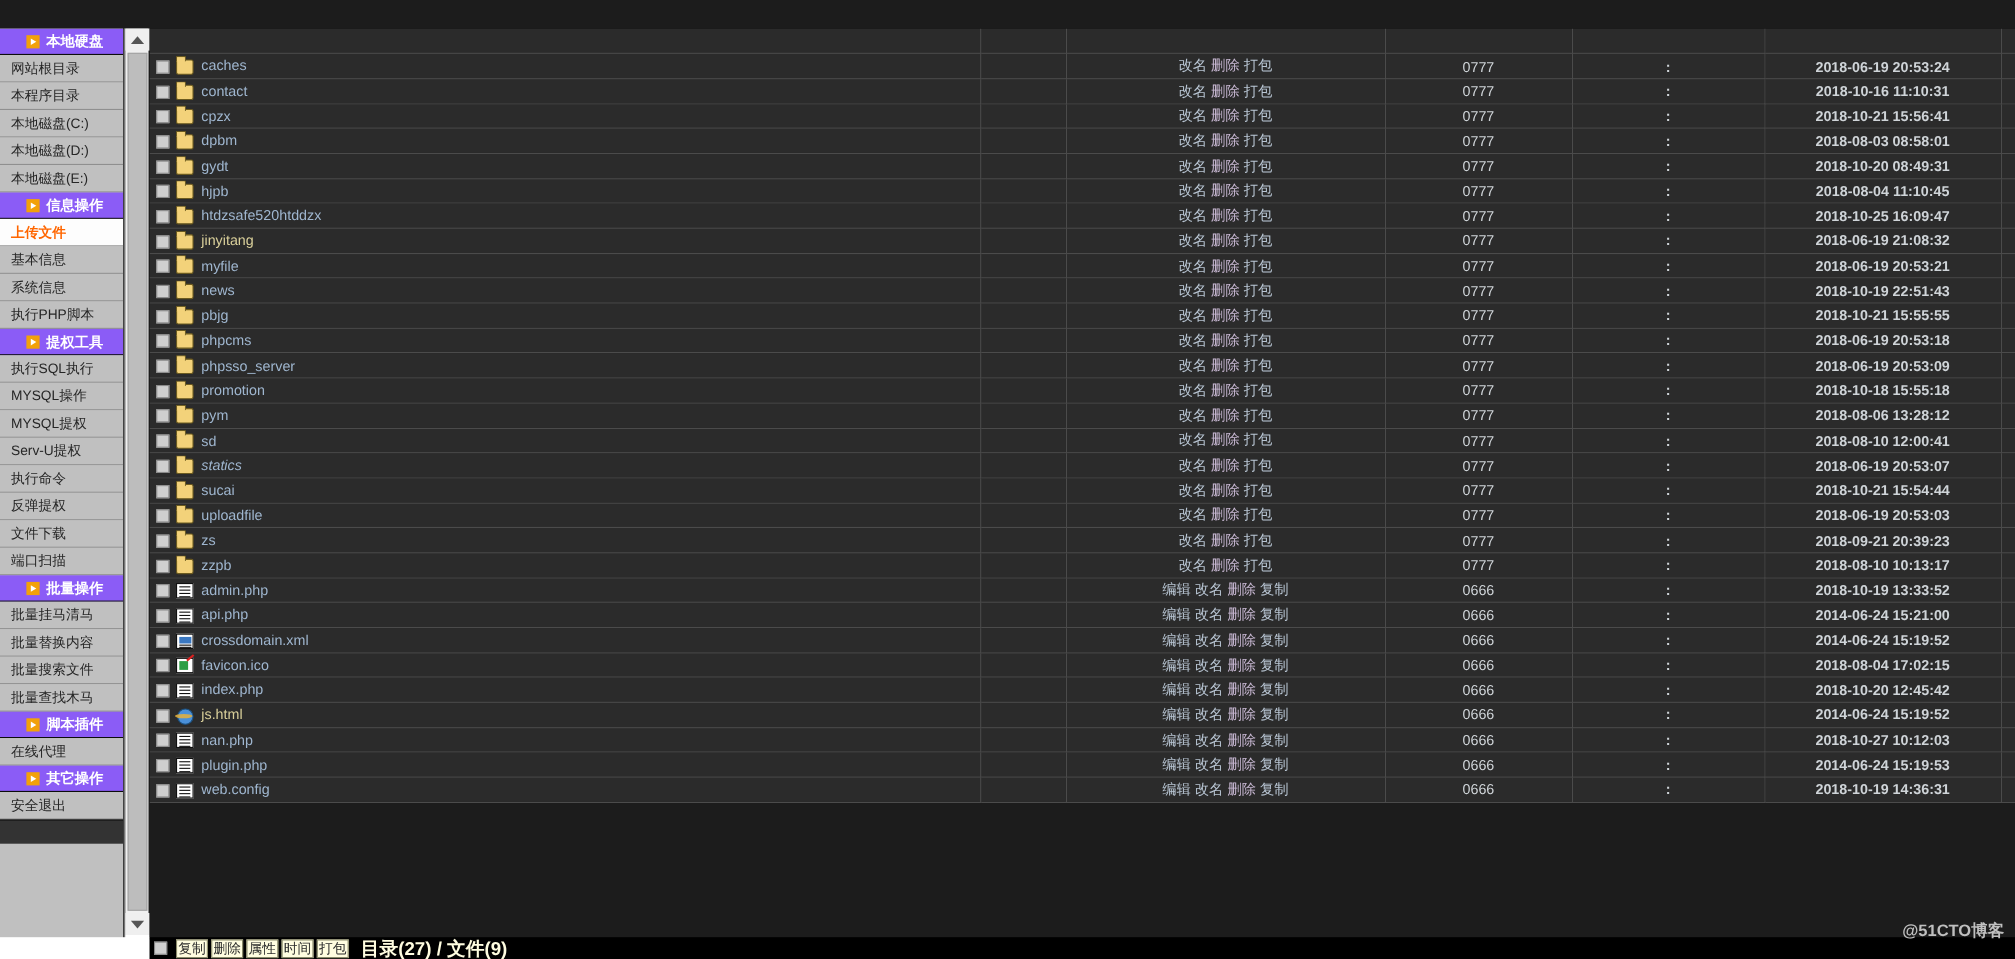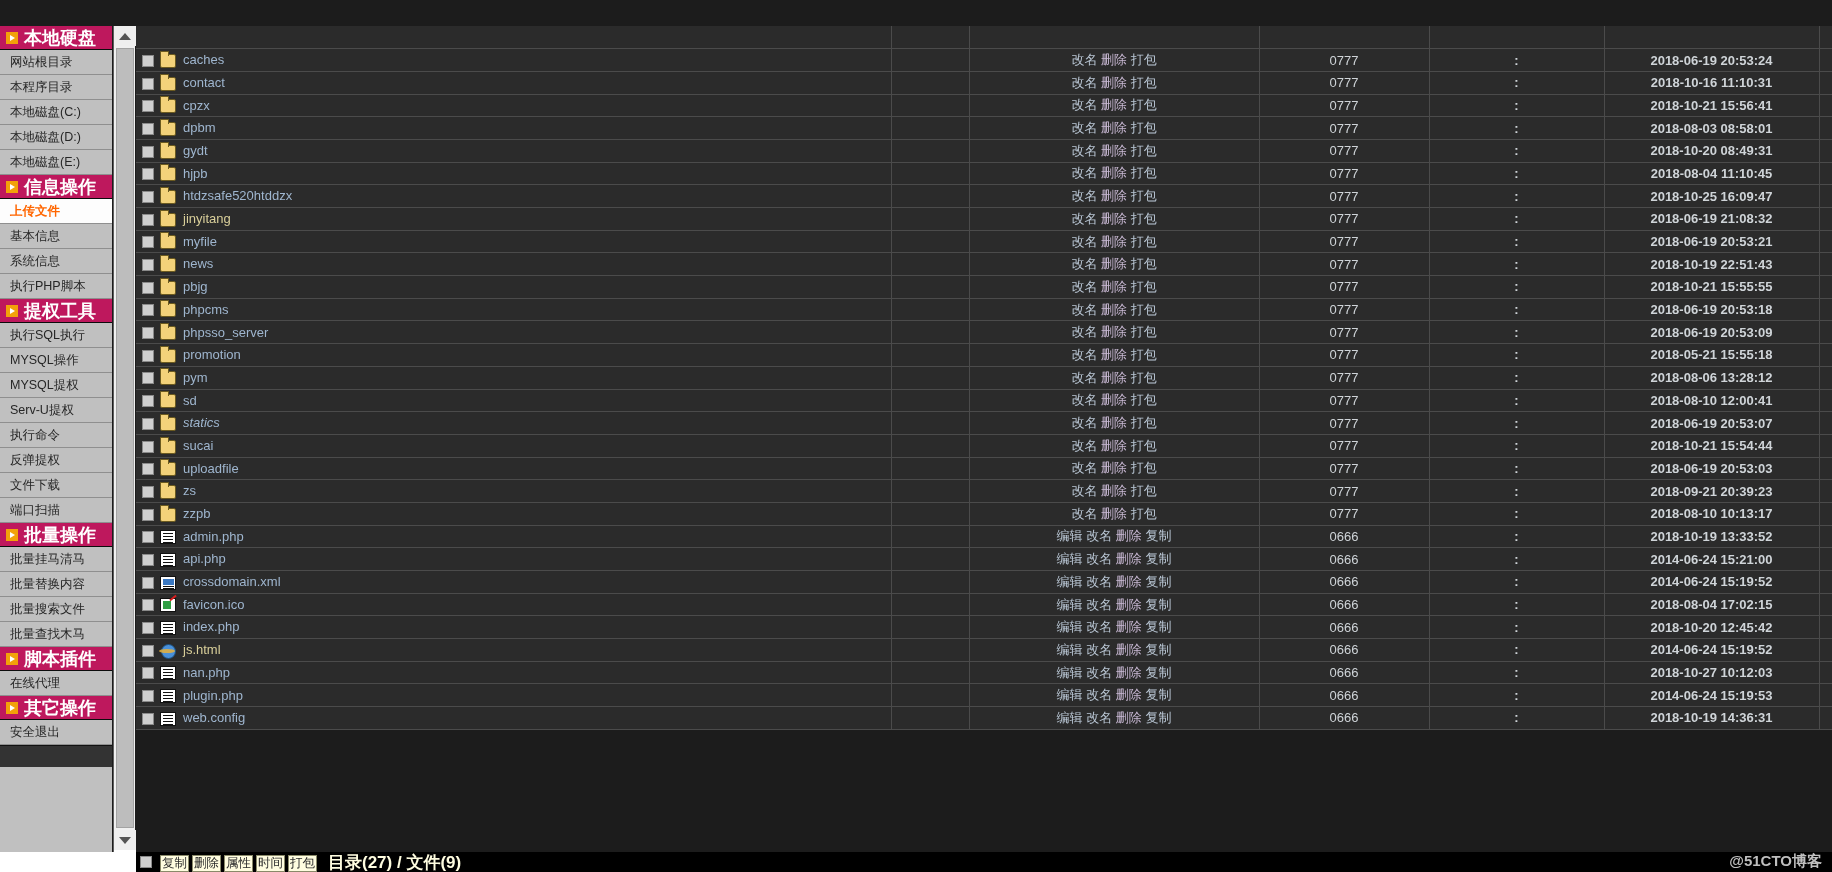--- a/index.html
+++ b/index.html
@@ -44,24 +44,25 @@
     font-size: 13px; line-height: 18px; text-align: left; padding-left: 1px;
     overflow: hidden; white-space: nowrap;
   }
 
   
   #sidebar {
     position: absolute; left: 0; top: 26px; width: 112px; height: 828px;
     background: #c0c0c0; overflow: hidden;
   }
   .nav-group {
-    height: 24px; background: #be185d; color: #ffffff;
-    font-size: 18px; font-weight: bold;
+    height: 24px; background: #8b5cf6; color: #ffffff;
+    font-size: 13px; font-weight: bold;
     display: flex; align-items: center; padding-left: 6px;
     border-bottom: 1px solid #0c0c0c;
+    justify-content: center;
   }
   .nav-group .arrow {
     width: 12px; height: 12px; background: #f2a10a;
     margin-right: 6px; display: inline-block; position: relative;
     flex: 0 0 auto;
   }
   .nav-group .arrow::after {
     content: ""; position: absolute; left: 4px; top: 3px;
     border-left: 5px solid #ffffff;
     border-top: 3px solid transparent; border-bottom: 3px solid transparent;
@@ -184,21 +185,21 @@
     background: #000000; display: flex; align-items: center; padding-left: 4px;
   }
   #bottombar .cb { margin-right: 8px; }
   .bbtn {
     background: #fffde0; color: #2a2a2a; font-size: 12.5px;
     border: 1px solid #8a8a6a; padding: 0px 1px; margin-right: 3px;
     line-height: 15px; height: 17px; display: inline-block;
   }
   #count-txt { color: #fffde0; font-size: 17px; font-weight: bold; margin-left: 8px; }
   #watermark {
-    position: absolute; right: 10px; bottom: 1px;
+    position: absolute; right: 10px; bottom: 16px;
     color: #bfbfbf; font-size: 15px; font-weight: bold;
   }
   #bottom-left-filler {
     position: absolute; left: 0; bottom: 0; width: 136px; height: 20px; background: #fff;
   }
 </style>
 </head>
 <body>
 
 <div id="app">
@@ -442,21 +443,21 @@
             <td class="c-size size-txt">:</td>
             <td class="c-time time-txt">2018-06-19 20:53:09</td>
             <td class="c-tail"></td>
           </tr>
           <tr>
             <td class="c-name"><span class="cb"></span><span class="ficon ic-folder"></span><a class="name-link" style="text-decoration: none;">promotion</a></td>
             <td class="c-blank"></td>
             <td class="c-ops"><a class="lnk" style="text-decoration: none;">改名</a> <a class="lnk-del" style="text-decoration: none;">删除</a> <a class="lnk" style="text-decoration: none;">打包</a></td>
             <td class="c-perm perm-txt">0777</td>
             <td class="c-size size-txt">:</td>
-            <td class="c-time time-txt">2018-05-21 15:55:18</td>
+            <td class="c-time time-txt">2018-10-18 15:55:18</td>
             <td class="c-tail"></td>
           </tr>
           <tr>
             <td class="c-name"><span class="cb"></span><span class="ficon ic-folder"></span><a class="name-link" style="text-decoration: none;">pym</a></td>
             <td class="c-blank"></td>
             <td class="c-ops"><a class="lnk" style="text-decoration: none;">改名</a> <a class="lnk-del" style="text-decoration: none;">删除</a> <a class="lnk" style="text-decoration: none;">打包</a></td>
             <td class="c-perm perm-txt">0777</td>
             <td class="c-size size-txt">:</td>
             <td class="c-time time-txt">2018-08-06 13:28:12</td>
             <td class="c-tail"></td>

